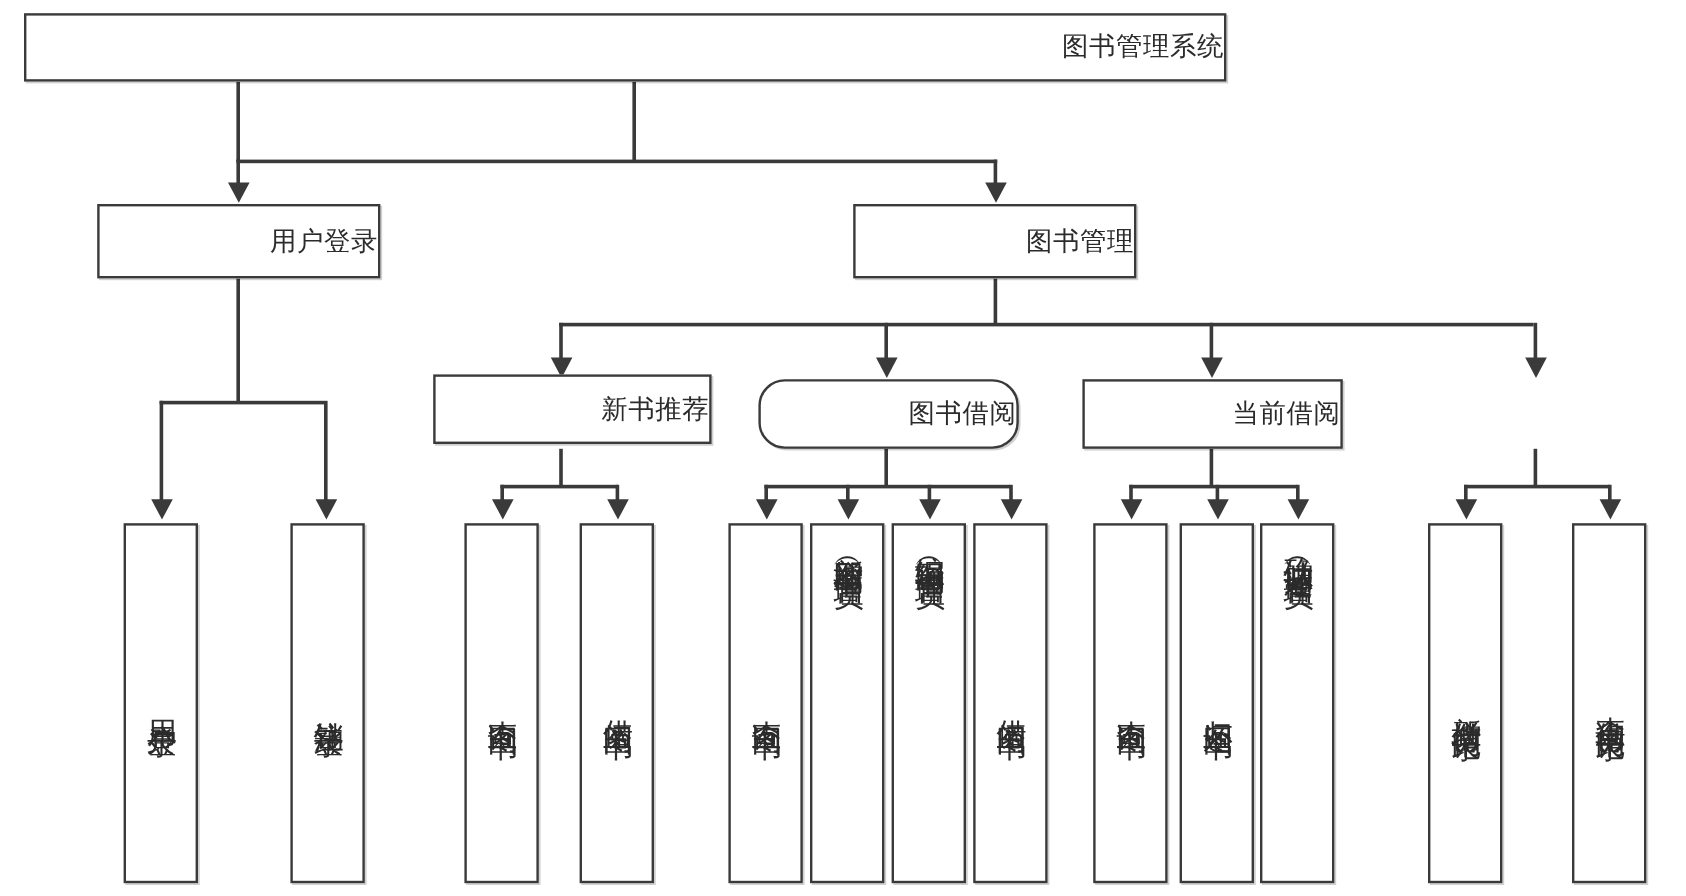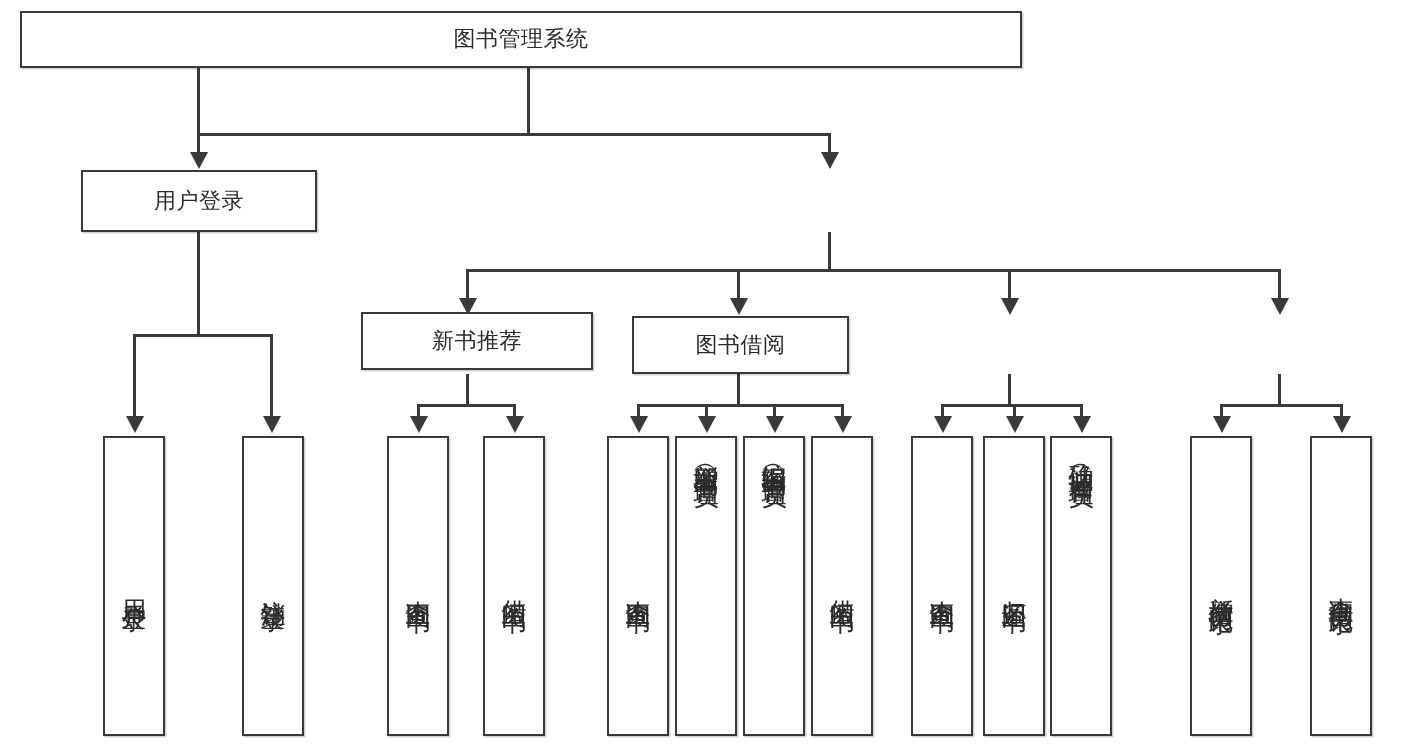--- a/index.html
+++ b/index.html
@@ -15,40 +15,40 @@
     background: #ffffff;
     overflow: hidden;
   }
   
   .node {
     position: absolute;
     background: #ffffff;
     border: 2.5px solid #3a3a3a;
     display: flex;
     align-items: center;
-    justify-content: center;
+    justify-content: flex-end;
     color: #2b2b2b;
     text-align: center;
     box-shadow: 1.5px 1.5px 0 rgba(0,0,0,0.18);
   }
   .node .lbl {
     font-size: 22px;
     letter-spacing: 0.5px;
     line-height: 1.2;
     color: #2b2b2b;
     white-space: nowrap;
   }
   
   #n-root { left: 20px; top: 11px; width: 1002px; height: 57px; }
   
   #n-login { left: 81px;  top: 170px; width: 236px; height: 62px; }
   #n-book  { left: 711px; top: 170px; width: 236px; height: 62px; }
   
   #n-newrec  { left: 361px;  top: 312px; width: 232px; height: 58px; }
-  #n-borrow  { left: 632px;  top: 316px; width: 217px; height: 58px; }
+  #n-borrow  { left: 632px;  top: 316px; width: 217px; height: 58px; border-radius: 22px; }
   #n-current { left: 902px;  top: 316px; width: 217px; height: 58px; }
   #n-record  { left: 1172px; top: 316px; width: 217px; height: 58px; }
 
   
   .leaf {
     position: absolute;
     background: #ffffff;
     border: 2.5px solid #3a3a3a;
     top: 436px;
     height: 300px;
@@ -183,27 +183,33 @@
   <div class="vline" style="left:1340px; top:404px; height:15px;"></div>
   <div class="arrow" style="left:1333px; top:416px;"></div>
 
   <div class="node" id="n-root">
     <span class="lbl">图书管理系统</span>
   </div>
 
   <div class="node" id="n-login">
     <span class="lbl">用户登录</span>
   </div>
+  <div class="node" id="n-book">
+    <span class="lbl">图书管理</span>
+  </div>
 
   <div class="node" id="n-newrec">
     <span class="lbl">新书推荐</span>
   </div>
   <div class="node" id="n-borrow">
     <span class="lbl">图书借阅</span>
   </div>
+  <div class="node" id="n-current">
+    <span class="lbl">当前借阅</span>
+  </div>
 
   <div class="leaf center" id="l-0">
     <span class="vlbl">用户登录</span>
   </div>
   <div class="leaf center" id="l-1">
     <span class="vlbl">注销登录</span>
   </div>
   <div class="leaf center" id="l-2">
     <span class="vlbl">查询图书</span>
   </div>

